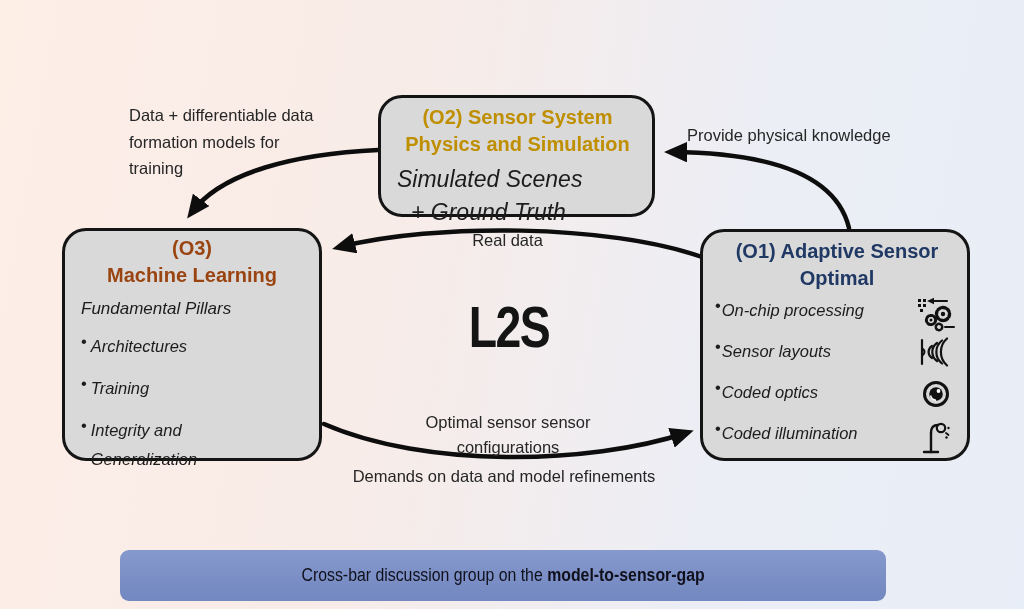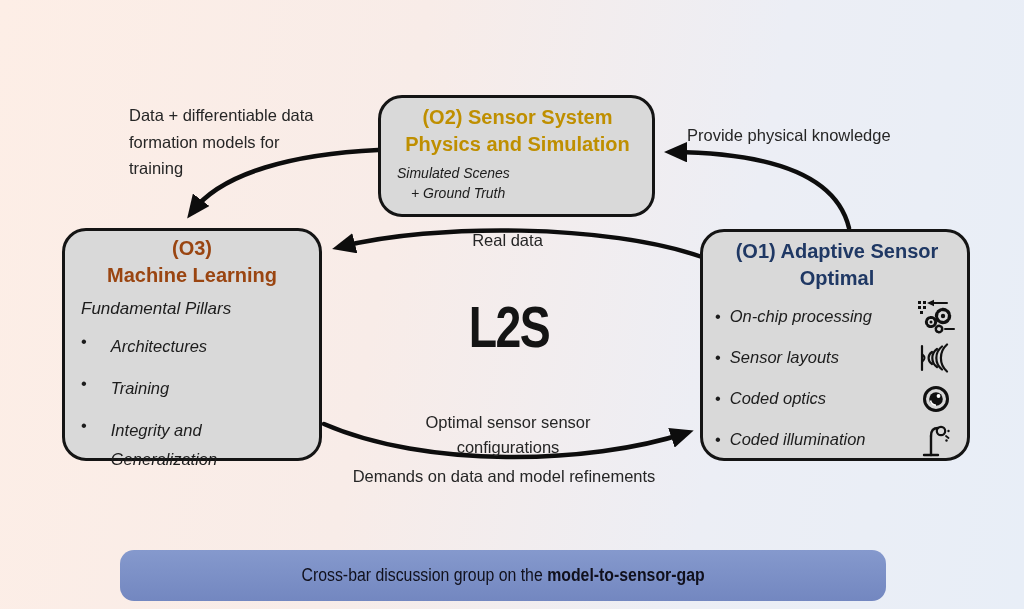--- a/index.html
+++ b/index.html
@@ -14,49 +14,49 @@
   #box-o2 { left:378px; top:95px;  width:277px; height:122px; padding:6px 14px 6px 16px; }
   #box-o3 { left:62px;  top:228px; width:260px; height:233px; padding:4px 16px; }
   #box-o1 { left:700px; top:229px; width:270px; height:232px; padding:6px 8px 6px 12px; }
 
   .box-title { text-align:center; font-weight:bold; font-size:20px; line-height:1.35; }
   #box-o2 .box-title { color:#BF8F00; }
   #box-o3 .box-title { color:#9A4511; }
   #box-o1 .box-title { color:#1F3864; }
 
   .ital { font-style:italic; color:#1c1c1c; }
-  .o2-sub { font-size:14px; line-height:1.45; margin-top:5px; }
+  .o2-sub { font-size:23px; line-height:1.45; margin-top:5px; }
   .o2-sub .indent { padding-left:14px; }
   .o3-sub { font-size:17px; margin-top:10px; }
   .blist { margin-top:4px; }
-  .bitem { display:flex; align-items:flex-start; gap:24px; margin-top:13px; font-size:16.5px; }
+  .bitem { display:flex; align-items:flex-start; gap:4px; margin-top:13px; font-size:16.5px; }
   .bitem .bullet::before { content:"•"; color:#1c1c1c; font-style:normal; }
   .bitem .blabel { line-height:1.75; }
-  #box-o1 .bitem { align-items:center; margin-top:0; height:41px; gap:9px; }
+  #box-o1 .bitem { margin-top:0; height:41px; gap:1px; }
   #box-o1 .blabel { flex:1; }
   .icon-cell { width:46px; display:flex; justify-content:center; }
 
   .preline { white-space:pre-line; }
 
   .lbl { position:absolute; font-size:16.5px; color:#262626; }
   #lbl-o2-o3   { left:129px; top:102px; width:230px; line-height:1.62; }
   #lbl-o1-o2   { left:687px; top:126px; }
   #lbl-real    { left:400px; top:231px; width:215px; text-align:center; }
   #lbl-opt     { left:398px; top:410px; width:220px; text-align:center; line-height:1.52; }
   #lbl-demands { left:308px; top:467px; width:392px; text-align:center; }
 
   .center-mark {
     position:absolute; left:424px; top:293px; width:170px; text-align:center;
     font-size:58px; font-weight:bold; color:#141414; letter-spacing:-2px;
     transform:scaleX(0.80);
   }
 
   .footer-bar {
     position:absolute; left:120px; top:550px; width:766px; height:51px;
-    border-radius:14px; background:linear-gradient(180deg,#8599cd,#7387c0);
+    border-radius:9px; background:linear-gradient(180deg,#8599cd,#7387c0);
     display:flex; align-items:center; justify-content:center;
   }
   .footer-text { font-size:18px; color:#10101c; transform:scaleX(0.88); white-space:nowrap; }
   .footer-text b { font-weight:bold; }
 
   .mini { stroke:#111; fill:none; stroke-linecap:round; }
 </style>
 </head>
 <body>
 

